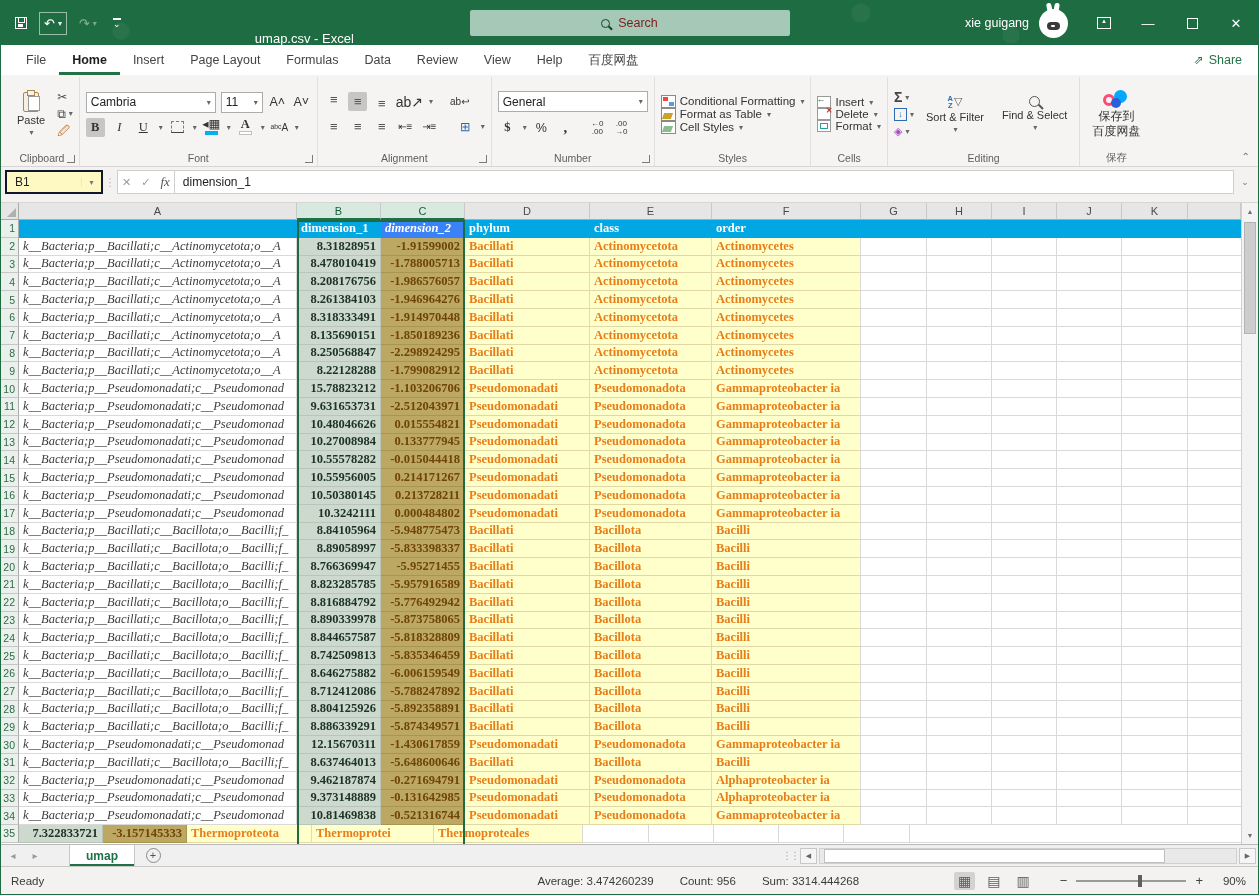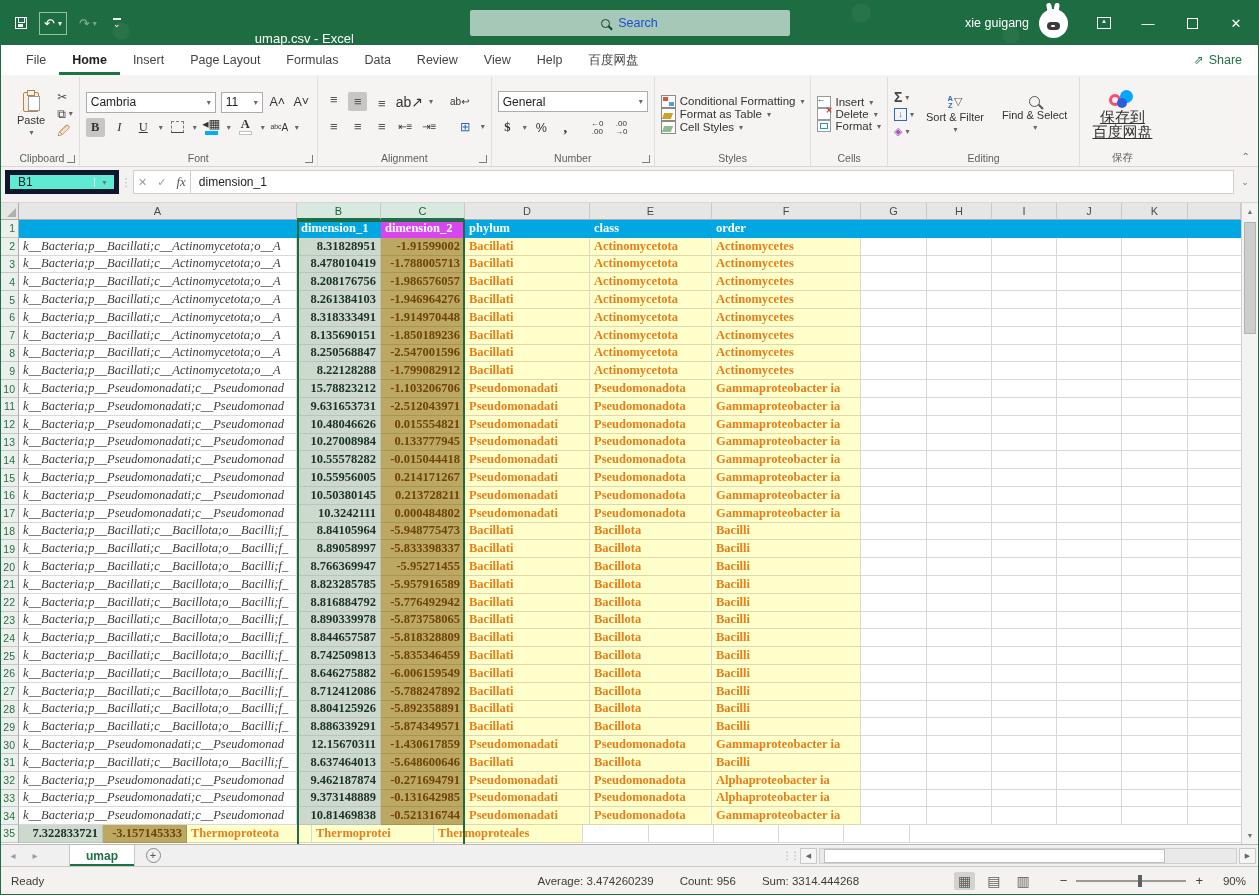--- a/index.html
+++ b/index.html
@@ -16,21 +16,21 @@
   .qat-btn { display:flex; align-items:center; padding:3px 4px; color:#fff; font-size:13px; cursor:default; }
   .qat-box { border:1px solid rgba(255,255,255,.55); }
   .dis { opacity:.45; }
   .floppy { width:12px; height:12px; border:1.5px solid #fff; position:relative; display:inline-block; }
   .floppy::before { content:''; position:absolute; top:0; left:2px; width:5px; height:4px; border:1px solid #fff; border-top:none; }
   .floppy::after { content:''; position:absolute; bottom:1px; left:2px; width:5px; height:3px; background:#fff; }
   .tiny-arrow { font-size:8px; margin-left:3px; opacity:.9; }
   .qat-custom { display:flex; flex-direction:column; align-items:center; line-height:5px; font-size:9px; padding-top:2px;}
   .qat-custom .bar { width:8px; height:1.5px; background:#fff; margin-bottom:2px; }
   .app-title { margin-left:130px; font-size:13px; white-space:nowrap;margin-top:31px; }
-  .searchbox { position:absolute; left:50%; transform:translateX(-50%); top:9px; width:320px; height:26px; background:#A6C8B6; border-radius:2px; display:flex; align-items:center; justify-content:center; gap:8px; color:#1d4ed8; font-size:12.5px; }
+  .searchbox { position:absolute; left:50%; transform:translateX(-50%); top:9px; width:320px; height:26px; background:#A6C8B6; border-radius:2px; display:flex; align-items:center; justify-content:center; gap:8px; color:#7f1d1d; font-size:12.5px; }
   .mag { width:9px; height:9px; border:1.6px solid #16432E; border-radius:50%; position:relative; display:inline-block; }
   .mag::after { content:''; position:absolute; width:5px; height:1.6px; background:#16432E; transform:rotate(45deg); right:-4px; bottom:-2px; }
   .tb-right { margin-left:auto; display:flex; align-items:center; height:100%; }
   .user-name { font-size:12.5px; margin-right:10px; }
   .avatar { width:29px; height:29px; border-radius:50%; background:#fff; position:relative; margin-right:14px; overflow:visible; }
   .avatar .ear { position:absolute; width:5px; height:11px; background:#fff; border-radius:3px; top:-6px; }
   .avatar .e1 { left:8px; transform:rotate(-12deg);} .avatar .e2 { left:15px; transform:rotate(10deg);}
   .avatar .muz { position:absolute; left:8px; top:13px; width:13px; height:8px; background:#3a3a3a; border-radius:4px; }
   .avatar .muz::after { content:''; position:absolute; left:4px; top:3px; width:4px; height:2px; background:#fff; border-radius:1px; }
   .tb-ctrl { width:44px; height:100%; display:flex; align-items:center; justify-content:center; color:#fff; font-size:13px; }
@@ -86,25 +86,25 @@
   .clearic { color:#A64CC1; font-size:11px; }
   .az { display:flex; flex-direction:column; font-size:7.5px; line-height:7px; font-weight:700; color:#2b6cb0; }
   .funnel { color:#555; font-size:11px; }
   .magbig { width:11px; height:11px; border:1.6px solid #555; border-radius:50%; position:relative; display:inline-block; }
   .magbig::after { content:''; position:absolute; width:6px; height:1.6px; background:#555; transform:rotate(45deg); right:-5px; bottom:-2px; }
   .baidu-ic { position:relative; width:26px; height:18px; }
   .baidu-ic .b1 { position:absolute; left:0; top:4px; width:12px; height:12px; border:3px solid #FF4A75; border-radius:50%; }
   .baidu-ic .b2 { position:absolute; right:2px; top:0; width:13px; height:13px; background:#06A7FF; border-radius:50%; }
   .baidu-ic .b3 { position:absolute; right:8px; bottom:0; width:10px; height:10px; background:#2B5FD9; border-radius:50%; }
   .collapse-rb { position:absolute; right:8px; bottom:4px; color:#666; font-size:10px; }
-  .zh { font-size:15px; line-height:13px;text-decoration:underline; }
+  .zh { font-size:12px; line-height:13px; }
 
   
   .fbar { height:30px; background:#F3F2F1; display:flex; align-items:center; padding:3px 2px 3px 4px; gap:0; flex:none; }
-  .namebox { width:114px; height:24px; background:#5eead4; border:5px solid #0f172a; display:flex; align-items:center; }
+  .namebox { width:98px; height:24px; background:#fef9c3; border:2px solid #0f172a; display:flex; align-items:center; }
   .namebox .val { flex:1; padding-left:8px; font-size:12px; color:#222; }
   .namebox .nb-arr { width:20px; text-align:center; color:#777; font-size:8px; border-left:1px solid #E5E5E5; }
   .fsplit { width:14px; text-align:center; color:#B5B3B1; font-size:11px; }
   .fbtns { height:24px; background:#fff; border:1px solid #D0CECE; display:flex; align-items:center; padding:0 4px; gap:10px; }
   .fbtn { color:#9a9a9a; font-size:11px; }
   .fx { font-family:"Liberation Serif",serif; font-style:italic; color:#555; font-size:13px; }
   .fvalue { flex:1; height:24px; background:#fff; border:1px solid #D0CECE; border-left:none; display:flex; align-items:center; padding-left:8px; font-size:12px; color:#222; }
   .fchev { width:22px; text-align:center; color:#777; font-size:9px; }
   .spacer6 { height:6px; background:#F3F2F1; flex:none; border-bottom:1px solid #D8D6D4;}
 
@@ -123,21 +123,21 @@
   .rows { flex:1; overflow:hidden; background:#fff; }
   .grow { display:flex; height:var(--rh); }
   .rowhead { width:18px; flex:none; background:#EAF0EB; border-right:1px solid #ABABAB; border-bottom:1px solid #C6C6C6; font-size:10.5px; color:#2F6B47; display:flex; align-items:center; justify-content:flex-end; padding-right:3px; }
   .cell { border-right:1px solid #D9D9D9; border-bottom:1px solid #D9D9D9; font-family:"Liberation Serif",serif; font-size:12.5px; padding:0 4px; white-space:nowrap; overflow:hidden; display:flex; align-items:center; flex:none;}
   .cell.c-fill { flex:1; border-right:none; }
   .dA { font-style:italic; color:#3C3C3C; }
   .dB { background:#CCD9CC; justify-content:flex-end; color:#1D3226; font-weight:700; border-bottom-color:#B7C6B9; border-right-color:#B7C6B9;}
   .dC { background:#BCA763; justify-content:flex-end; color:#6F4507; font-weight:700; border-bottom-color:#A8964E; border-right-color:#A8964E;}
   .dD,.dE,.dF { background:#FFFFCC; color:#E87E19; font-weight:700; border-bottom-color:#E0D9A6; }
   .h1 { background:var(--blue); color:#fff; font-weight:700; border-right:none; border-bottom:none; }
-  .h1tint { background:#d946ef; }
+  .h1tint { background:#3b82f6;font-style:italic; }
   .selbox { position:absolute; left:296px; top:17px; bottom:0; width:168px; border:2px solid #1F6B41; border-bottom:none; pointer-events:none; z-index:5; }
   .vsb { width:17px; flex:none; background:#F3F3F3; border-left:1px solid #CFCFCF; display:flex; flex-direction:column; position:relative; }
   .vsb .sarr { height:17px; display:flex; align-items:center; justify-content:center; font-size:7px; color:#707070; flex:none;}
   .vsb .sarr.dn { margin-top:auto; }
   .vthumb { position:absolute; top:19px; left:2px; right:2px; height:112px; background:#CDCDCD; border:1px solid #B3B3B3; }
 
   
   .sheetbar { height:22px; background:#F0F0F0; border-top:1px solid #B9B9B9; display:flex; align-items:stretch; flex:none; }
   .nav { width:24px; display:flex; align-items:center; justify-content:center; color:#9B9B9B; font-size:10px; }
   .stab { margin-left:24px; padding:0 16px; background:#fff; border-left:1px solid #C8C8C8; border-right:1px solid #C8C8C8; display:flex; align-items:center; color:#1E7145; font-weight:700; font-size:12px; box-shadow:inset 0 -2px 0 #1E7145; }
@@ -588,21 +588,21 @@
             <span class="cell c-H"></span>
             <span class="cell c-I"></span>
             <span class="cell c-J"></span>
             <span class="cell c-K"></span>
             <span class="cell c-fill"></span>
           </div>
           <div class="grow">
             <span class="rowhead">8</span>
             <span class="cell c-A dA">k__Bacteria;p__Bacillati;c__Actinomycetota;o__A</span>
             <span class="cell c-B dB">8.250568847</span>
-            <span class="cell c-C dC">-2.547001596</span>
+            <span class="cell c-C dC">-2.298924295</span>
             <span class="cell c-D dD">Bacillati</span>
             <span class="cell c-E dE">Actinomycetota</span>
             <span class="cell c-F dF">Actinomycetes</span>
             <span class="cell c-G"></span>
             <span class="cell c-H"></span>
             <span class="cell c-I"></span>
             <span class="cell c-J"></span>
             <span class="cell c-K"></span>
             <span class="cell c-fill"></span>
           </div>

